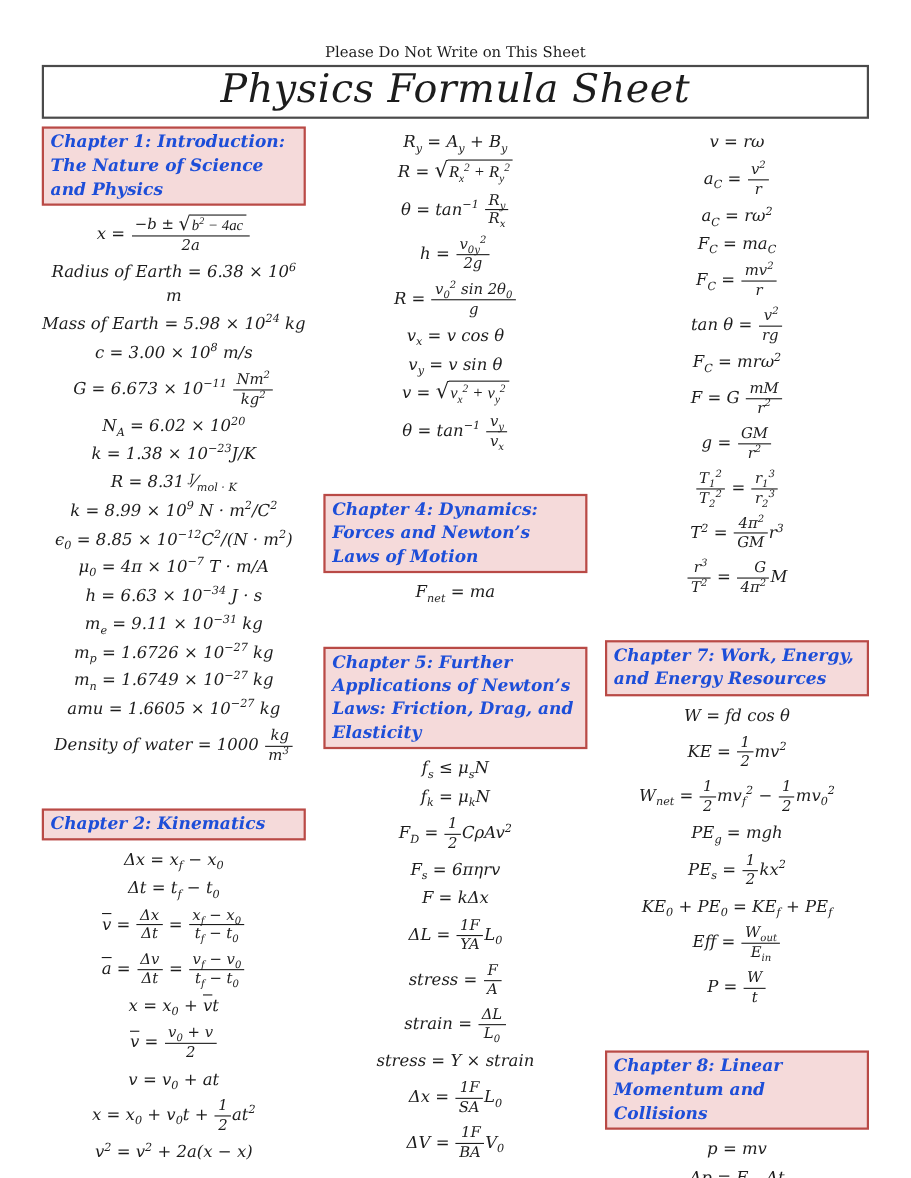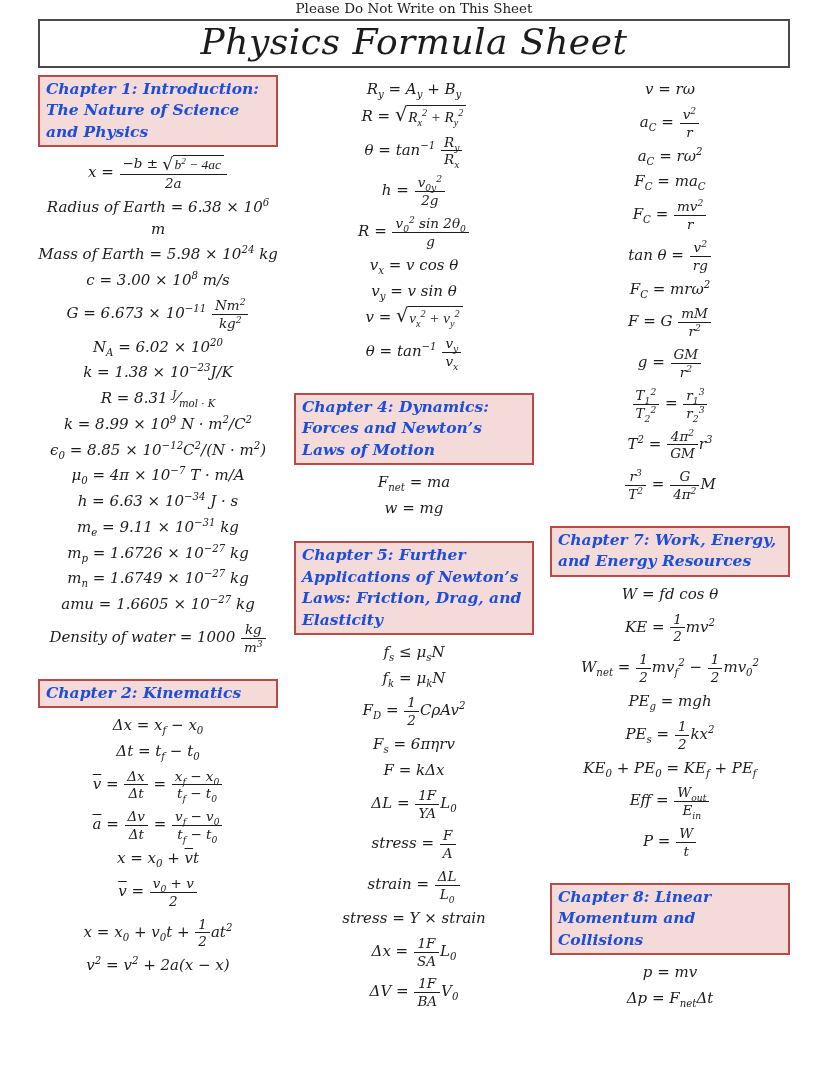--- a/index.html
+++ b/index.html
@@ -7,20 +7,21 @@
   body {
     background:#ffffff;
     font-family:"DejaVu Serif", serif;
     color:#1c1c1c;
     position:relative;
     overflow:hidden;
   }
   .notice {
     text-align:center;
     font-size:13.5px;
+    padding-top:40px;
     color:#1c1c1c;
   }
   .title-box {
     margin:3px 38px 0 38px;
     border:2px solid #4a4a4a;
     text-align:center;
     padding:0 0 4px 0;
     background:#fff;
   }
   .page-title {
@@ -29,21 +30,21 @@
     font-style:italic;
     letter-spacing:0.5px;
   }
   .columns {
     display:flex;
     gap:16px;
     padding:7px 38px 0 38px;
     align-items:flex-start;
   }
   .col { flex:1; min-width:0; }
-  .section + .section { margin-top:22px; }
+  .section + .section { margin-top:38px; }
   .chapter-header {
     background:#f5dada;
     border:2px solid #b94a46;
     padding:1px 6px 3px 6px;
     font-weight:bold;
     font-style:italic;
     font-size:15.5px;
     line-height:1.38;
     margin-bottom:7px;
     color:#1d4ed8;
@@ -57,21 +58,21 @@
   }
   sub, sup { font-size:68%; line-height:0; }
   .frac {
     display:inline-block;
     vertical-align:middle;
     text-align:center;
     font-size:13.5px;
     line-height:1.25;
     margin:1px 1px;
   }
-  .frac .num { display:block; border-bottom:1.2px solid #1c1c1c; padding:0 3px; }
+  .frac .num { display:block; border-bottom:1.2px solid #1c1c1c; padding:0 3px;text-align:right; }
   .frac .den { display:block; padding:0 3px; }
   .sqrt { display:inline-flex; align-items:flex-start; vertical-align:middle; }
   .sqrt .rad { font-size:1.28em; line-height:1.05; }
   .sqrt .sqin { border-top:1.2px solid #1c1c1c; padding:1px 3px 0 1px;font-family:Liberation Serif, serif; }
   .ovl { text-decoration:overline; }
   .sfrac sup { vertical-align:0.45em; }
   .sfrac sub { vertical-align:-0.35em; }
 </style>
 </head>
 <body>
@@ -107,20 +108,21 @@
           <div class="formula">Density of water = 1000 <span class="frac"><span class="num">kg</span><span class="den">m<sup>3</sup></span></span></div>
         </div>
         <div class="section">
           <div class="chapter-header">Chapter 2: Kinematics</div>
           <div class="formula">Δx = x<sub>f</sub> − x<sub>0</sub></div>
           <div class="formula">Δt = t<sub>f</sub> − t<sub>0</sub></div>
           <div class="formula"><span class="ovl">v</span> = <span class="frac"><span class="num">Δx</span><span class="den">Δt</span></span> = <span class="frac"><span class="num">x<sub>f</sub> − x<sub>0</sub></span><span class="den">t<sub>f</sub> − t<sub>0</sub></span></span></div>
           <div class="formula"><span class="ovl">a</span> = <span class="frac"><span class="num">Δv</span><span class="den">Δt</span></span> = <span class="frac"><span class="num">v<sub>f</sub> − v<sub>0</sub></span><span class="den">t<sub>f</sub> − t<sub>0</sub></span></span></div>
           <div class="formula">x = x<sub>0</sub> + <span class="ovl">v</span>t</div>
           <div class="formula"><span class="ovl">v</span> = <span class="frac"><span class="num">v<sub>0</sub> + v</span><span class="den">2</span></span></div>
+          <div class="formula">v = v<sub>0</sub> + at</div>
           <div class="formula">x = x<sub>0</sub> + v<sub>0</sub>t + <span class="frac"><span class="num">1</span><span class="den">2</span></span>at<sup>2</sup></div>
           <div class="formula">v<sup>2</sup> = v<sup>2</sup> + 2a(x − x)</div>
         </div>
       </div>
       <div class="col">
         <div class="section">
           <div class="formula">R<sub>y</sub> = A<sub>y</sub> + B<sub>y</sub></div>
           <div class="formula">R = <span class="sqrt">
               <span class="rad">√</span>
               <span class="sqin">R<sub>x</sub><sup>2</sup> + R<sub>y</sub><sup>2</sup></span>
@@ -132,21 +134,20 @@
           <div class="formula">v<sub>y</sub> = v sin θ</div>
           <div class="formula">v = <span class="sqrt">
               <span class="rad">√</span>
               <span class="sqin">v<sub>x</sub><sup>2</sup> + v<sub>y</sub><sup>2</sup></span>
             </span></div>
           <div class="formula">θ = tan<sup>−1</sup> <span class="frac"><span class="num">v<sub>y</sub></span><span class="den">v<sub>x</sub></span></span></div>
         </div>
         <div class="section">
           <div class="chapter-header">Chapter 4: Dynamics: Forces and Newton’s Laws of Motion</div>
           <div class="formula">F<sub>net</sub> = ma</div>
-          <div class="formula">w = mg</div>
         </div>
         <div class="section">
           <div class="chapter-header">Chapter 5: Further Applications of Newton’s Laws: Friction, Drag, and Elasticity</div>
           <div class="formula">f<sub>s</sub> ≤ μ<sub>s</sub>N</div>
           <div class="formula">f<sub>k</sub> = μ<sub>k</sub>N</div>
           <div class="formula">F<sub>D</sub> = <span class="frac"><span class="num">1</span><span class="den">2</span></span>CρAv<sup>2</sup></div>
           <div class="formula">F<sub>s</sub> = 6πηrv</div>
           <div class="formula">F = kΔx</div>
           <div class="formula">ΔL = <span class="frac"><span class="num">1F</span><span class="den">YA</span></span>L<sub>0</sub></div>
           <div class="formula">stress = <span class="frac"><span class="num">F</span><span class="den">A</span></span></div>

